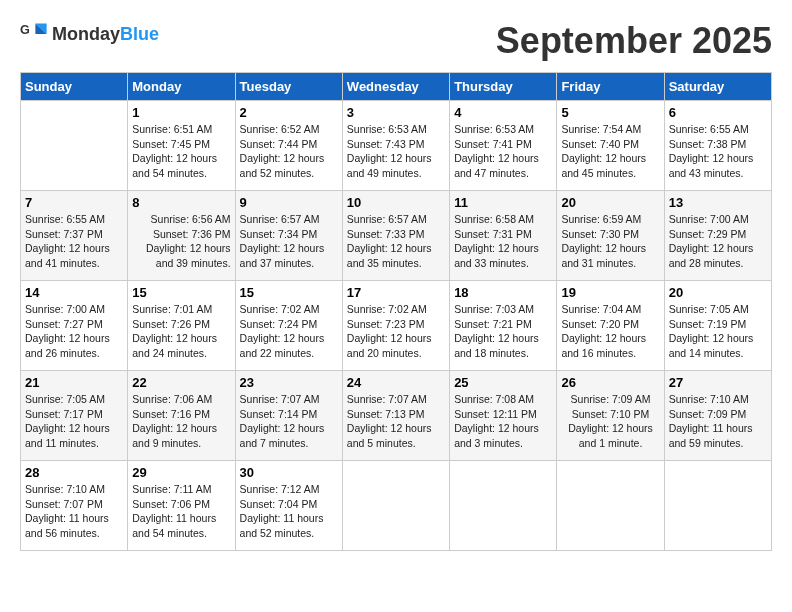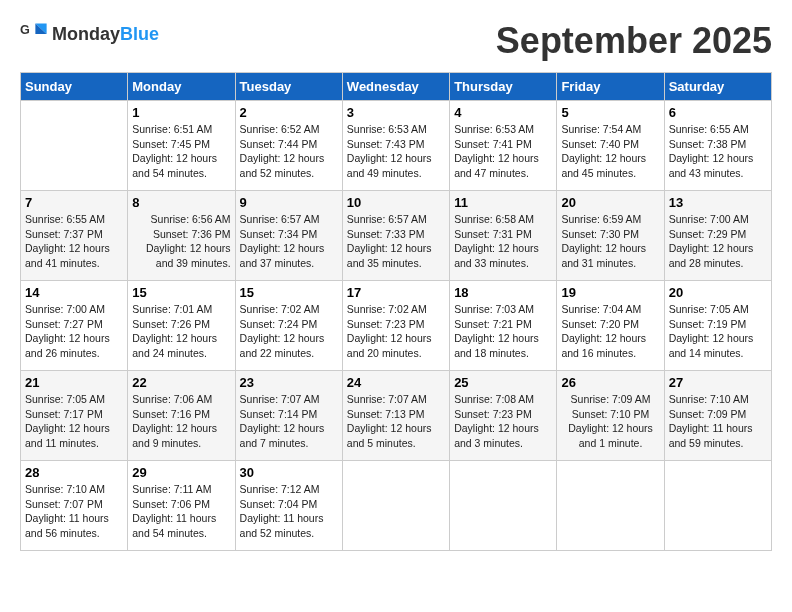--- a/index.html
+++ b/index.html
@@ -282,21 +282,21 @@
         <td>
           <span class="day-num">24</span>
           <div class="day-info" style="white-space: pre-line;">Sunrise: 7:07 AM
 Sunset: 7:13 PM
 Daylight: 12 hours
 and 5 minutes.</div>
         </td>
         <td>
           <span class="day-num">25</span>
           <div class="day-info" style="white-space: pre-line;">Sunrise: 7:08 AM
-Sunset: 7:23 PM
+Sunset: 12:11 PM
 Daylight: 12 hours
 and 3 minutes.</div>
         </td>
         <td>
           <span class="day-num">26</span>
           <div class="day-info" style="white-space: pre-line; text-align: center;">Sunrise: 7:09 AM
 Sunset: 7:10 PM
 Daylight: 12 hours
 and 1 minute.</div>
         </td>

